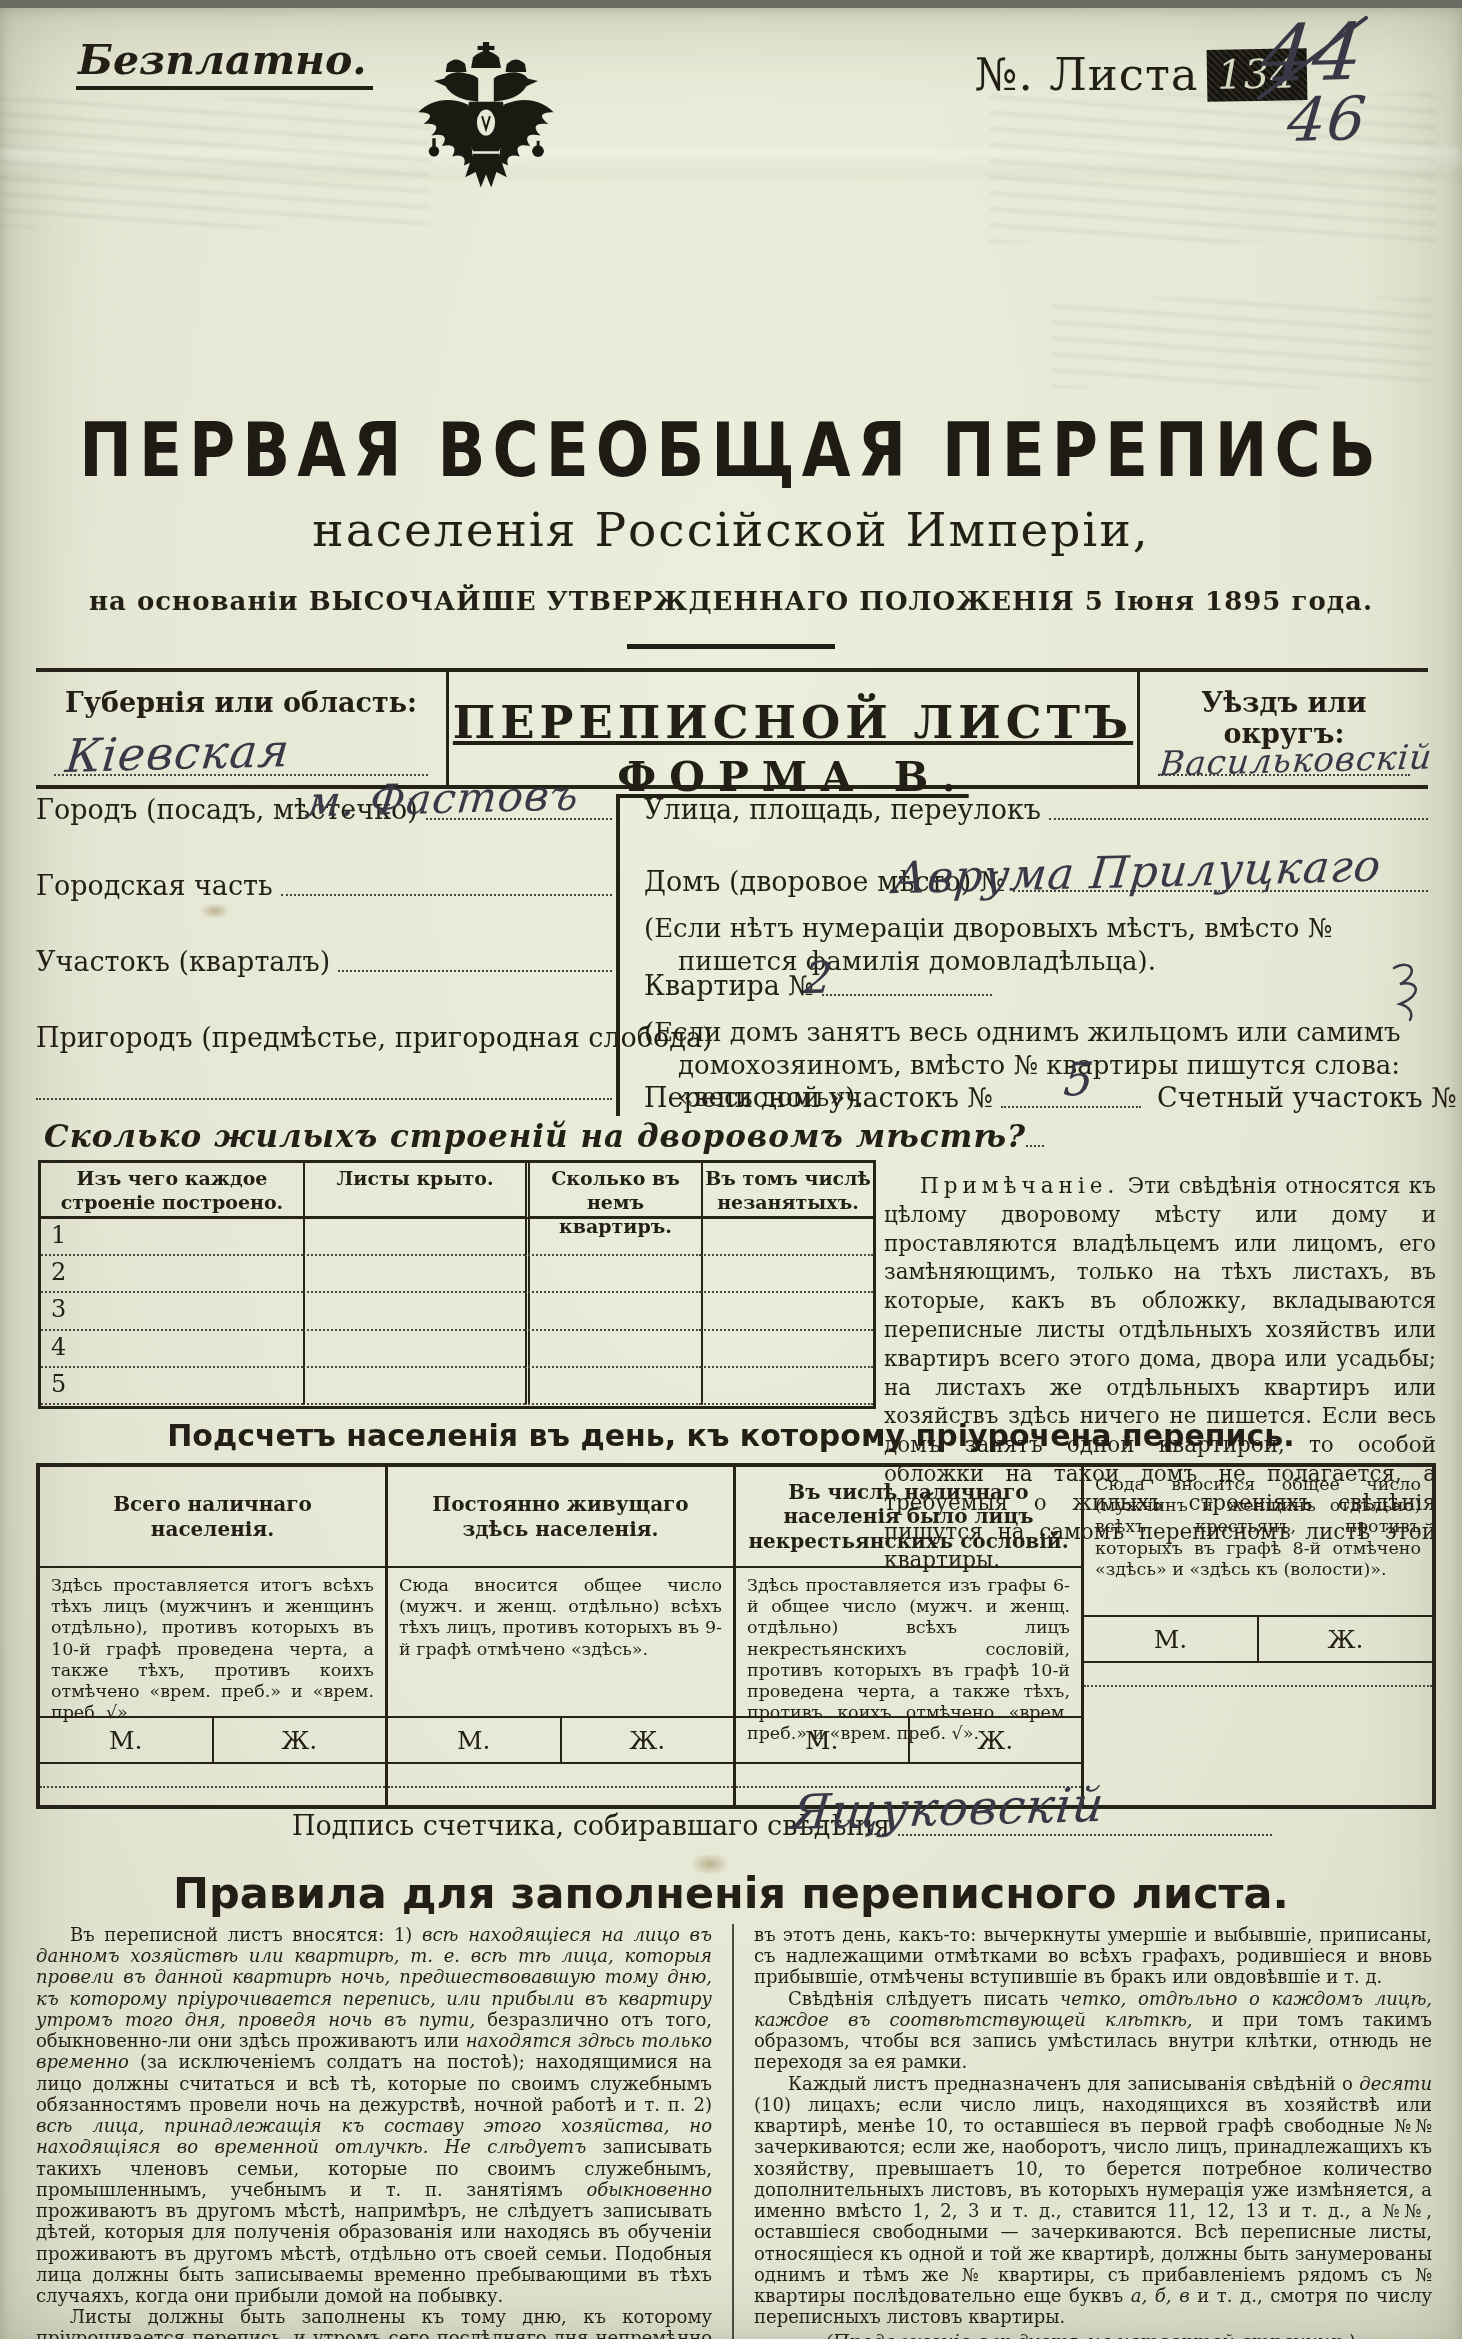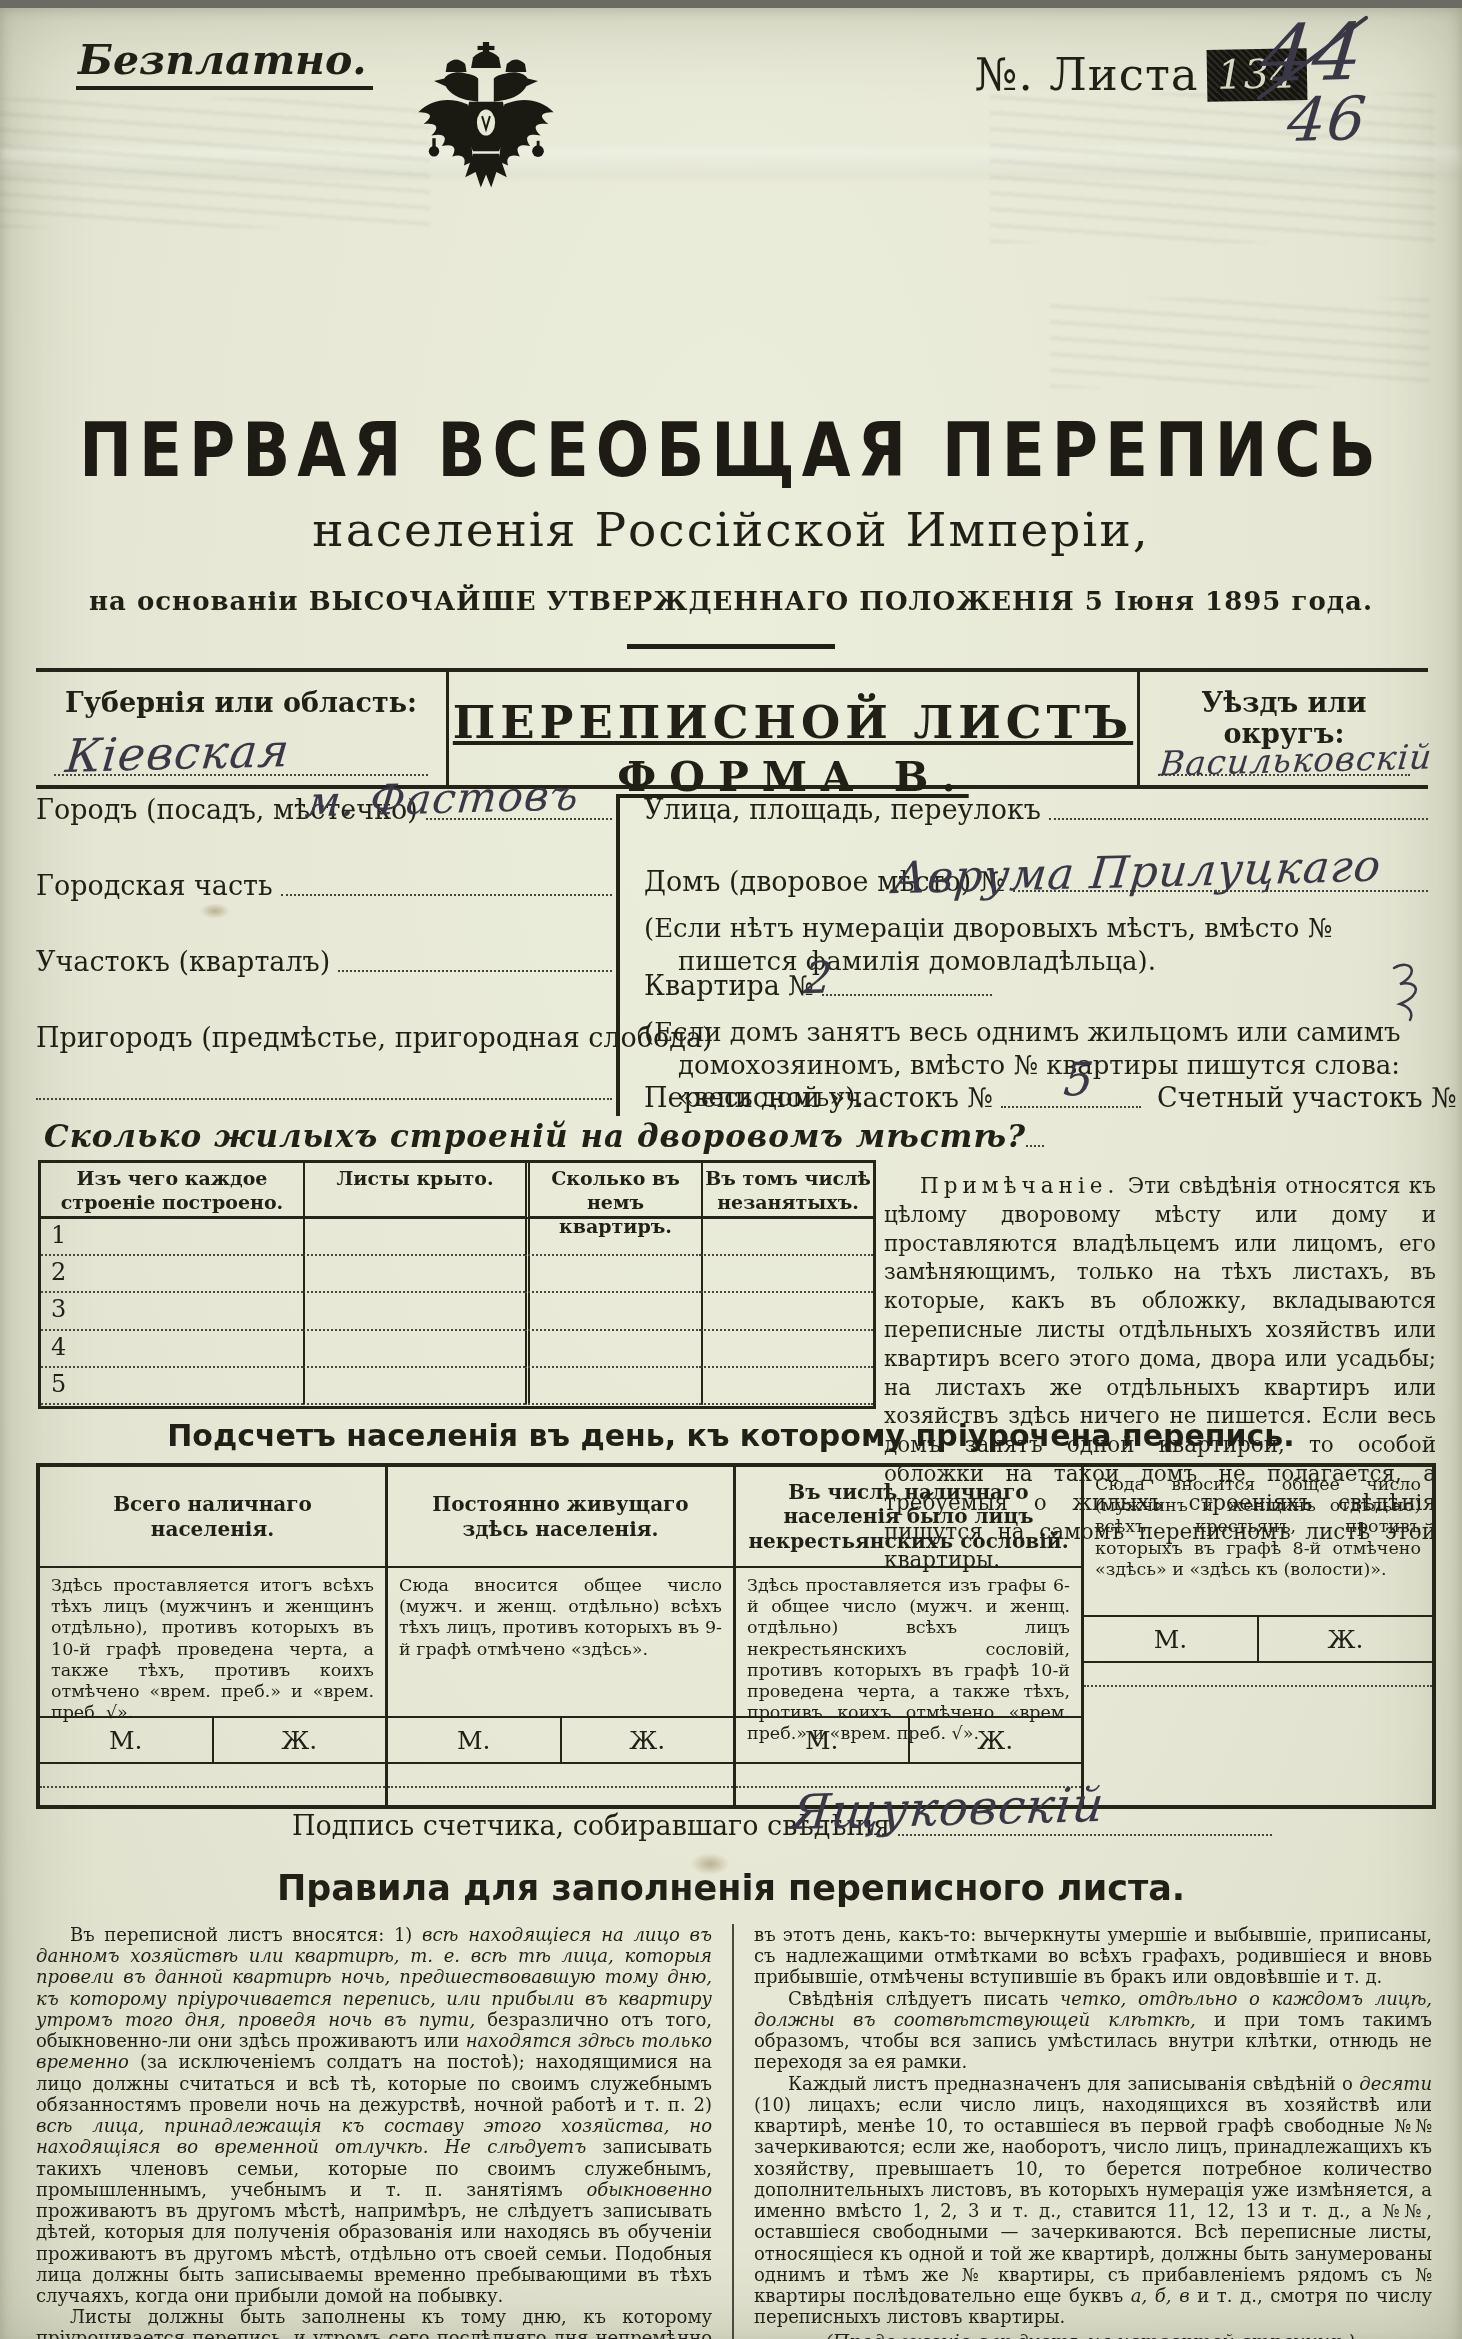--- a/index.html
+++ b/index.html
@@ -98,21 +98,21 @@
   .mzh div{flex:1;display:flex;align-items:center;justify-content:center;}
   .mzh .mc{border-right:2px solid #262319;}
   .er1{height:22px;border-bottom:2.5px dotted #4a483c;}
   .er2{flex:1;}
   
   .sig{position:absolute;top:1802px;left:292px;width:980px;display:flex;align-items:flex-end;}
   .sig .alab{font-size:27px;}
   .sig .hw{position:absolute;left:500px;top:-30px;font-size:48px;}
   
   .r-title{position:absolute;top:1860px;left:0;width:100%;text-align:center;
-           font-family:"DejaVu Sans",sans-serif;font-weight:700;font-size:35px;}
+           font-family:"DejaVu Sans",sans-serif;font-weight:700;font-size:43px;}
   .rules{position:absolute;top:1916px;left:36px;width:1396px;display:flex;}
   .rcol{font-size:18px;line-height:1.18;text-align:justify;}
   .rcol-l{width:676px;padding-right:20px;}
   .rcol-r{flex:1;border-left:2px solid #4c4a3e;padding-left:20px;}
   .rcol p{margin:0;text-indent:34px;}
   .rcol p.noind{text-indent:0;}
   .it{font-style:italic;}
   .cont{text-align:center !important;text-indent:0 !important;font-style:italic;font-size:19px;margin-top:3px !important;}
 </style>
 </head>
@@ -333,19 +333,19 @@
   </svg>
 
   <div class="r-title">Правила для заполненія переписного листа.</div>
   <div class="rules">
     <div class="rcol rcol-l">
       <p><span>Въ переписной листъ вносятся: 1) </span><span class="it">всѣ находящіеся на лицо въ данномъ хозяйствѣ или квартирѣ, т. е. всѣ тѣ лица, которыя провели въ данной квартирѣ ночь, предшествовавшую тому дню, къ которому пріурочивается перепись, или прибыли въ квартиру утромъ того дня, проведя ночь въ пути, </span><span>безразлично отъ того, обыкновенно-ли они здѣсь проживаютъ или </span><span class="it">находятся здѣсь только временно </span><span>(за исключеніемъ солдатъ на постоѣ); находящимися на лицо должны считаться и всѣ тѣ, которые по своимъ служебнымъ обязанностямъ провели ночь на дежурствѣ, ночной работѣ и т. п. 2) </span><span class="it">всѣ лица, принадлежащія къ составу этого хозяйства, но находящіяся во временной отлучкѣ. </span><span class="it">Не слѣдуетъ </span><span>записывать такихъ членовъ семьи, которые по своимъ служебнымъ, промышленнымъ, учебнымъ и т. п. занятіямъ </span><span class="it">обыкновенно </span><span>проживаютъ въ другомъ мѣстѣ, напримѣръ, не слѣдуетъ записывать дѣтей, которыя для полученія образованія или находясь въ обученіи проживаютъ въ другомъ мѣстѣ, отдѣльно отъ своей семьи. Подобныя лица должны быть записываемы временно пребывающими въ тѣхъ случаяхъ, когда они прибыли домой на побывку.</span></p>
       <p>Листы должны быть заполнены къ тому дню, къ которому пріурочивается перепись, и утромъ сего послѣдняго дня непремѣнно вновь провѣрены и, если нужно, исправлены по составу населенія</p>
     </div>
     <div class="rcol rcol-r">
       <p class="noind">въ этотъ день, какъ-то: вычеркнуты умершіе и выбывшіе, приписаны, съ надлежащими отмѣтками во всѣхъ графахъ, родившіеся и вновь прибывшіе, отмѣчены вступившіе въ бракъ или овдовѣвшіе и т. д.</p>
-      <p><span>Свѣдѣнія слѣдуетъ писать </span><span class="it">четко, отдѣльно о каждомъ лицѣ, должны въ соотвѣтствующей клѣткѣ, </span><span>и при томъ такимъ образомъ, чтобы вся запись умѣстилась внутри клѣтки, отнюдь не переходя за ея рамки.</span></p>
+      <p><span>Свѣдѣнія слѣдуетъ писать </span><span class="it">четко, отдѣльно о каждомъ лицѣ, каждое въ соотвѣтствующей клѣткѣ, </span><span>и при томъ такимъ образомъ, чтобы вся запись умѣстилась внутри клѣтки, отнюдь не переходя за ея рамки.</span></p>
       <p><span>Каждый листъ предназначенъ для записыванія свѣдѣній о </span><span class="it">десяти </span><span>(10) лицахъ; если число лицъ, находящихся въ хозяйствѣ или квартирѣ, менѣе 10, то оставшіеся въ первой графѣ свободные №№ зачеркиваются; если же, наоборотъ, число лицъ, принадлежащихъ къ хозяйству, превышаетъ 10, то берется потребное количество дополнительныхъ листовъ, въ которыхъ нумерація уже измѣняется, а именно вмѣсто 1, 2, 3 и т. д., ставится 11, 12, 13 и т. д., а №№, оставшіеся свободными — зачеркиваются. Всѣ переписные листы, относящіеся къ одной и той же квартирѣ, должны быть занумерованы однимъ и тѣмъ же № квартиры, съ прибавленіемъ рядомъ съ № квартиры послѣдовательно еще буквъ </span><span class="it">а, б, в </span><span>и т. д., смотря по числу переписныхъ листовъ квартиры.</span></p>
       <p class="cont">(Продолженіе слѣдуетъ на четвертой страницѣ).</p>
     </div>
   </div>
 
 </div>
 
 </body></html>

